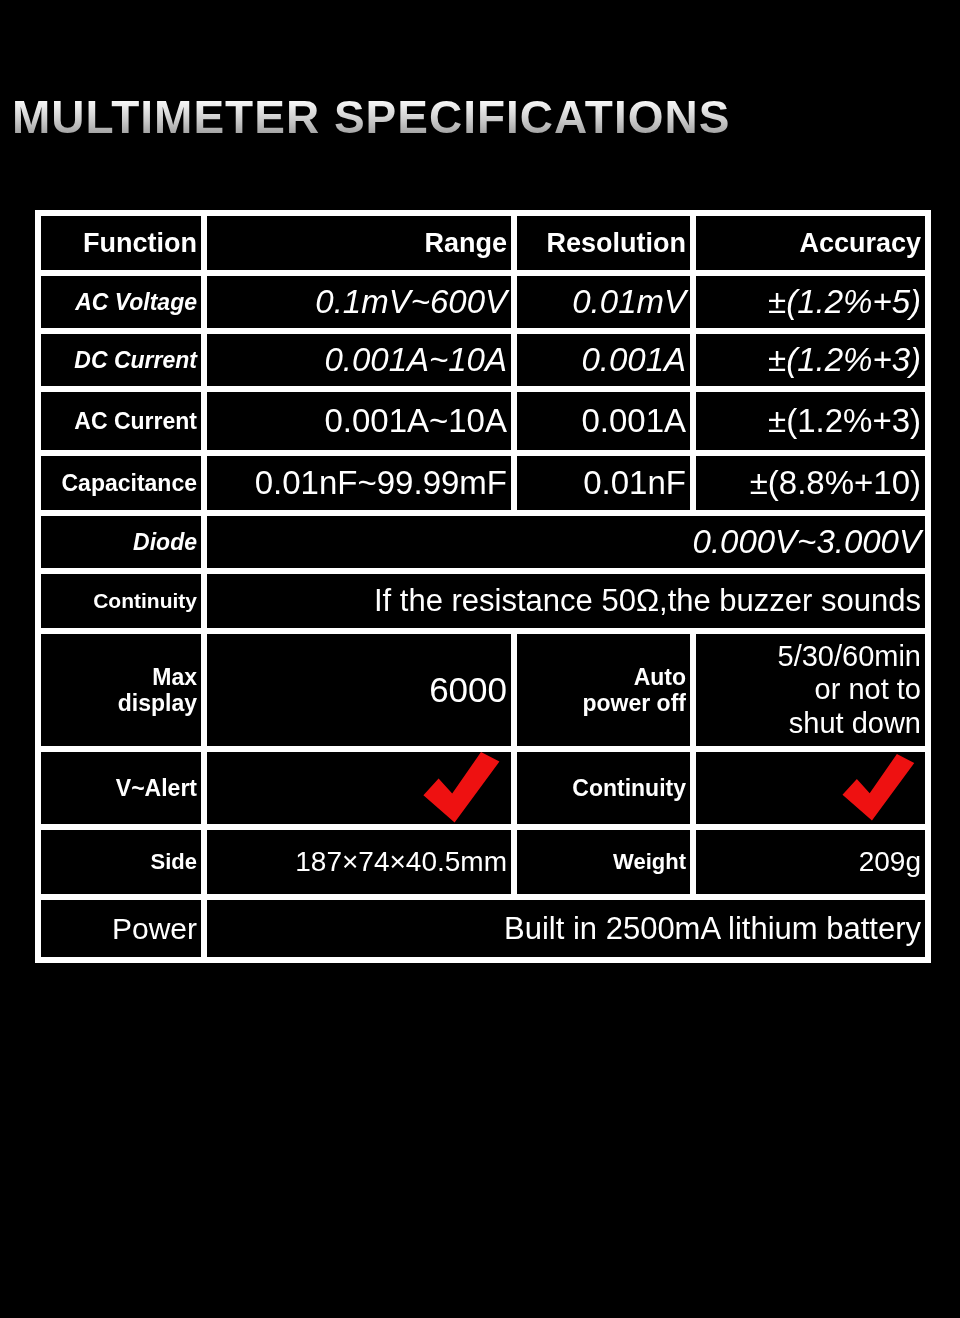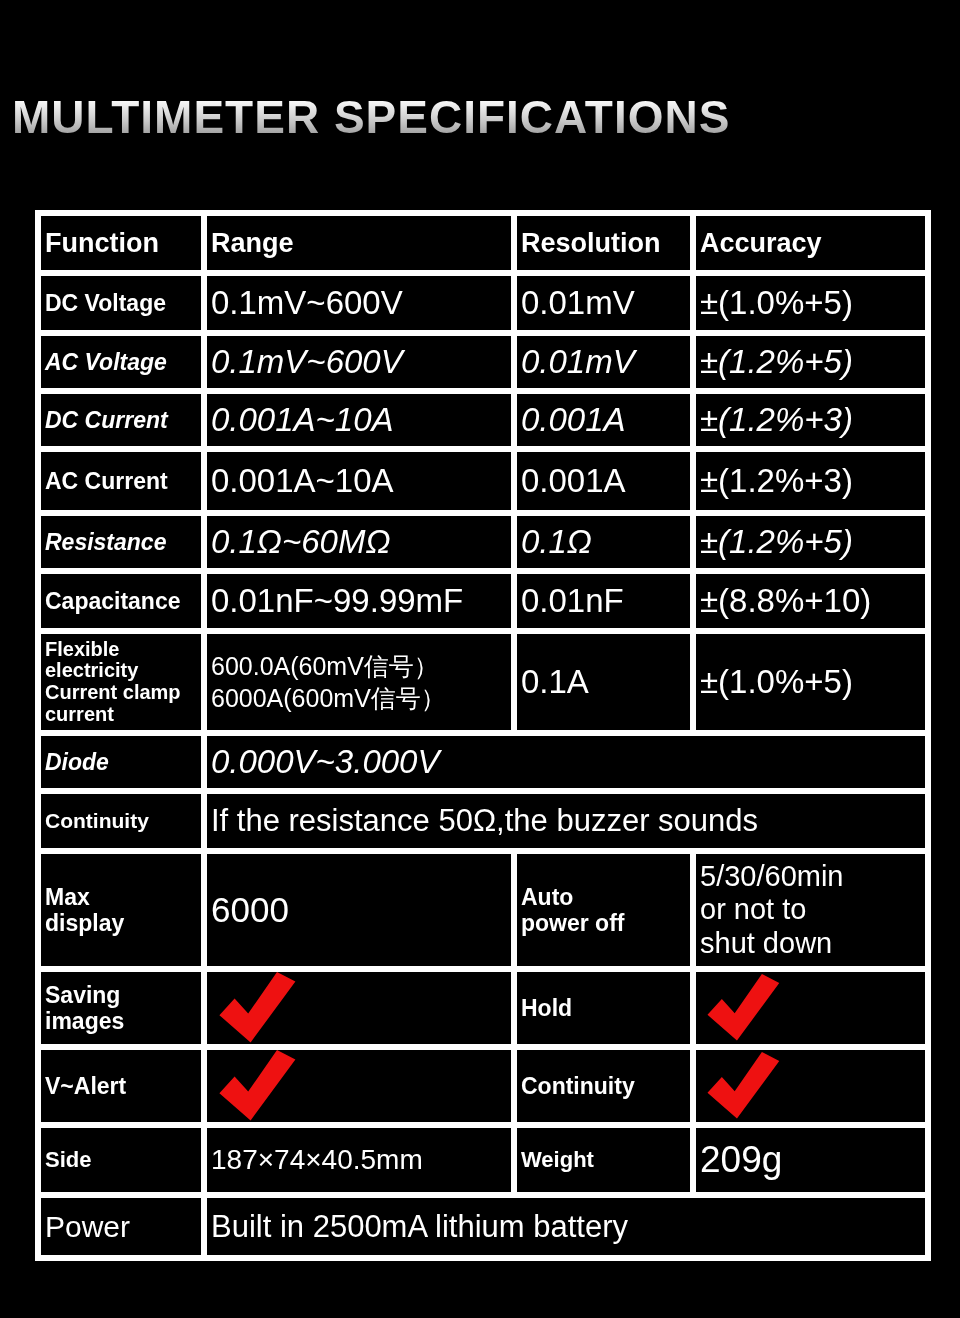--- a/index.html
+++ b/index.html
@@ -12,21 +12,21 @@
     background:linear-gradient(180deg,#ffffff 15%,#cccccc 55%,#858585 100%);
     -webkit-background-clip:text;background-clip:text;
     -webkit-text-fill-color:transparent;color:#cfcfcf;
     filter:drop-shadow(0 2px 1px rgba(0,0,0,0.9));
   }
   table.spec{
     position:absolute;left:35px;top:210px;width:890px;
     border-collapse:collapse;table-layout:fixed;background:#000;
   }
   td{border:6px solid #ffffff;background:#000;color:#fff;
-     text-align:left;vertical-align:middle;padding:0 4px;overflow:hidden;}
+     text-align:right;vertical-align:middle;padding:0 4px;overflow:hidden;}
   .hd{font-weight:bold;font-size:27px;}
   .fn{font-weight:bold;font-size:23px;line-height:1.15;}
   .fn-sm{font-weight:bold;font-size:20px;line-height:1.08;}
   .val{font-size:33px;font-weight:normal;}
   .val-md{font-size:29px;font-weight:normal;line-height:1.15;}
   .val-sm{font-size:25px;font-weight:normal;line-height:1.3;}
   .plain{font-weight:normal;}
   .r-head{height:60px;}  .r-60{height:60px;}  .r-58{height:58px;font-style:italic;}
   .r-64{height:64px;}    .r-flex{height:102px;} .r-118{height:118px;}
   .r-74{height:74px;}    .r-70{height:70px;}    .r-63{height:63px;}
@@ -48,26 +48,20 @@
     </colgroup>
 
     <tbody>
         <tr class="r-head">
       <td class="hd">Function</td>
       <td class="hd">Range</td>
       <td class="hd">Resolution</td>
       <td class="hd">Accuracy</td>
     </tr>
 
-    <tr class="r-60">
-      <td class="fn">DC Voltage</td>
-      <td class="val">0.1mV~600V</td>
-      <td class="val">0.01mV</td>
-      <td class="val">±(1.0%+5)</td>
-    </tr>
 
     <tr class="r-58">
       <td class="fn">AC Voltage</td>
       <td class="val">0.1mV~600V</td>
       <td class="val">0.01mV</td>
       <td class="val">±(1.2%+5)</td>
     </tr>
 
     <tr class="r-58">
       <td class="fn">DC Current</td>
@@ -76,48 +70,28 @@
       <td class="val">±(1.2%+3)</td>
     </tr>
 
     <tr class="r-64">
       <td class="fn">AC Current</td>
       <td class="val">0.001A~10A</td>
       <td class="val">0.001A</td>
       <td class="val">±(1.2%+3)</td>
     </tr>
 
-    <tr class="r-58">
-      <td class="fn">Resistance</td>
-      <td class="val">0.1Ω~60MΩ</td>
-      <td class="val">0.1Ω</td>
-      <td class="val">±(1.2%+5)</td>
-    </tr>
 
     <tr class="r-60">
       <td class="fn">Capacitance</td>
       <td class="val">0.01nF~99.99mF</td>
       <td class="val">0.01nF</td>
       <td class="val">±(8.8%+10)</td>
     </tr>
 
-    <tr class="r-flex">
-      <td>
-        <div class="fn-sm">Flexible</div>
-        <div class="fn-sm">electricity</div>
-        <div class="fn-sm">Current clamp</div>
-        <div class="fn-sm">current</div>
-      </td>
-      <td>
-        <div class="val-sm">600.0A(60mV信号）</div>
-        <div class="val-sm">6000A(600mV信号）</div>
-      </td>
-      <td class="val">0.1A</td>
-      <td class="val">±(1.0%+5)</td>
-    </tr>
 
     <tr class="r-58">
       <td class="fn">Diode</td>
       <td class="val" colspan="3">0.000V~3.000V</td>
     </tr>
 
     <tr class="r-60">
       <td class="fn" style="font-size:21px">Continuity</td>
       <td class="val" style="font-size:31px" colspan="3">If the resistance 50Ω,the buzzer sounds</td>
     </tr>
@@ -132,58 +106,41 @@
         <div class="fn">Auto</div>
         <div class="fn">power off</div>
       </td>
       <td>
         <div class="val-md">5/30/60min</div>
         <div class="val-md">or not to</div>
         <div class="val-md">shut down</div>
       </td>
     </tr>
 
-    <tr class="r-74">
-      <td>
-        <div class="fn">Saving</div>
-        <div class="fn">images</div>
-      </td>
-      <td>
-        <svg class="check" width="92" height="72" viewBox="0 0 110 90">
-          <polygon points="8,54 27,33 44,52 80,0 103,12 47,88" fill="#ee1111"></polygon>
-        </svg>
-      </td>
-      <td class="fn">Hold</td>
-      <td>
-        <svg class="check" width="86" height="68" viewBox="0 0 110 90">
-          <polygon points="8,54 27,33 44,52 80,0 103,12 47,88" fill="#ee1111"></polygon>
-        </svg>
-      </td>
-    </tr>
 
     <tr class="r-70">
       <td class="fn">V~Alert</td>
       <td>
         <svg class="check" width="92" height="72" viewBox="0 0 110 90">
           <polygon points="8,54 27,33 44,52 80,0 103,12 47,88" fill="#ee1111"></polygon>
         </svg>
       </td>
       <td class="fn">Continuity</td>
       <td>
         <svg class="check" width="86" height="68" viewBox="0 0 110 90">
           <polygon points="8,54 27,33 44,52 80,0 103,12 47,88" fill="#ee1111"></polygon>
         </svg>
       </td>
     </tr>
 
     <tr class="r-70">
       <td class="fn" style="font-size:22px">Side</td>
       <td class="val" style="font-size:28px">187×74×40.5mm</td>
       <td class="fn" style="font-size:22px">Weight</td>
-      <td class="val" style="font-size:37px">209g</td>
+      <td class="val" style="font-size:28px">209g</td>
     </tr>
 
     <tr class="r-63">
       <td class="plain" style="font-size:30px">Power</td>
       <td class="val" style="font-size:31px" colspan="3">Built in 2500mA lithium battery</td>
     </tr>
 
   </tbody>
     </table>
 </div>

